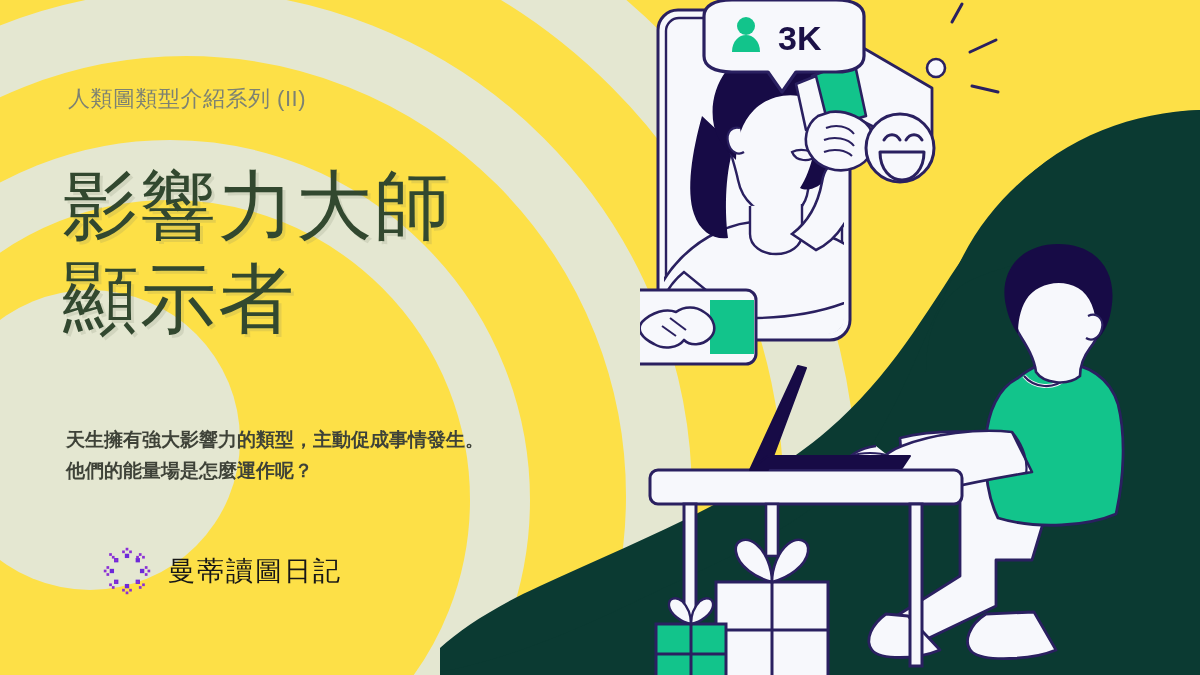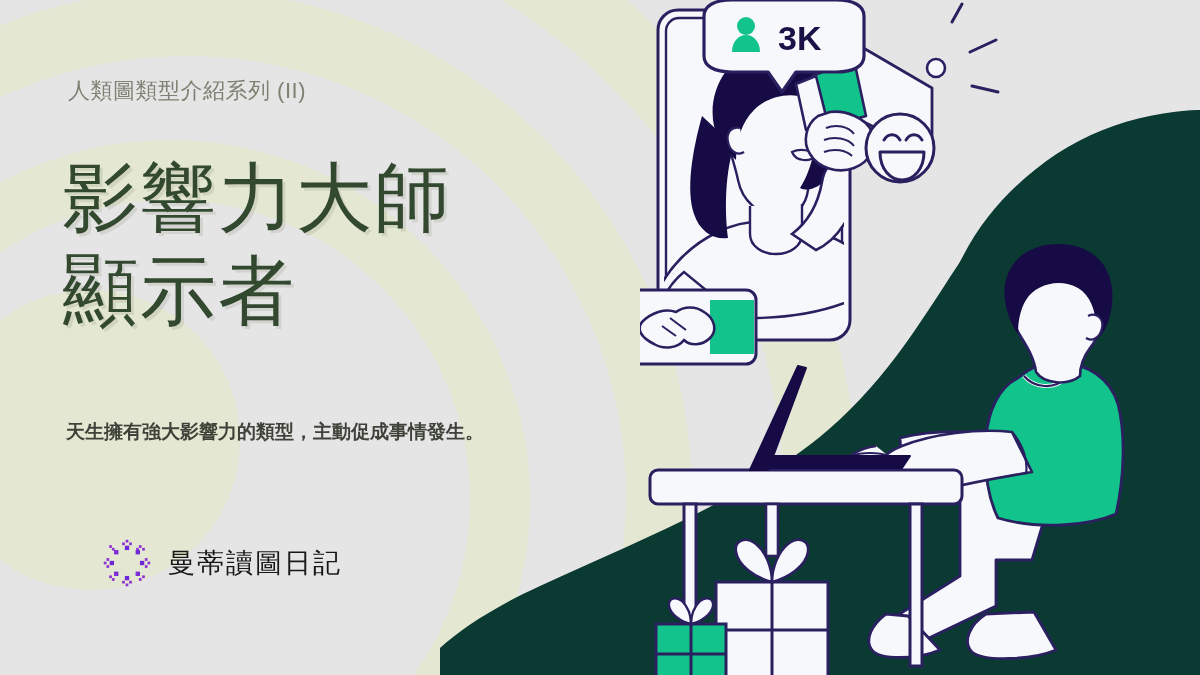--- a/index.html
+++ b/index.html
@@ -6,21 +6,21 @@
   html, body {
     margin: 0;
     padding: 0;
     background: #ffffff;
   }
   #stage {
     position: relative;
     width: 1200px;
     height: 675px;
     overflow: hidden;
-    background: #e5e5e5;
+    background: #fde047;
     font-family: "Liberation Sans", "DejaVu Sans", sans-serif;
   }
 
   
   .bg-layer {
     position: absolute;
     inset: 0;
     overflow: hidden;
   }
   .ripple {
@@ -40,21 +40,21 @@
     position: absolute;
     right: 0;
     top: 0;
     width: 760px;
     height: 675px;
   }
 
   
   .content {
     position: absolute;
-    left: 0; top: 0;
+    left: 0; top: 8px;
     width: 620px;
     height: 585px;
     z-index: 5;
   }
   .eyebrow {
     position: absolute;
     left: 68px;
     top: 76px;
     font-size: 22px;
     letter-spacing: 0.5px;
@@ -304,20 +304,21 @@
 
     <div class="eyebrow">人類圖類型介紹系列 (II)</div>
 
     <div class="headline">
       <span class="line">影響力大師</span>
       <span class="line">顯示者</span>
     </div>
 
     <div class="lede">
       <span class="line">天生擁有強大影響力的類型，主動促成事情發生。</span>
+      <span class="line">他們的能量場是怎麼運作呢？</span>
     </div>
 
     <div class="brand">
       <svg class="brand-mark" viewBox="0 0 100 100">
         <g fill="#6D28D9">
 
           <rect x="46" y="18" width="8" height="8"></rect>
           <rect x="66" y="26" width="8" height="8"></rect>
           <rect x="74" y="46" width="8" height="8"></rect>
           <rect x="66" y="66" width="8" height="8"></rect>

